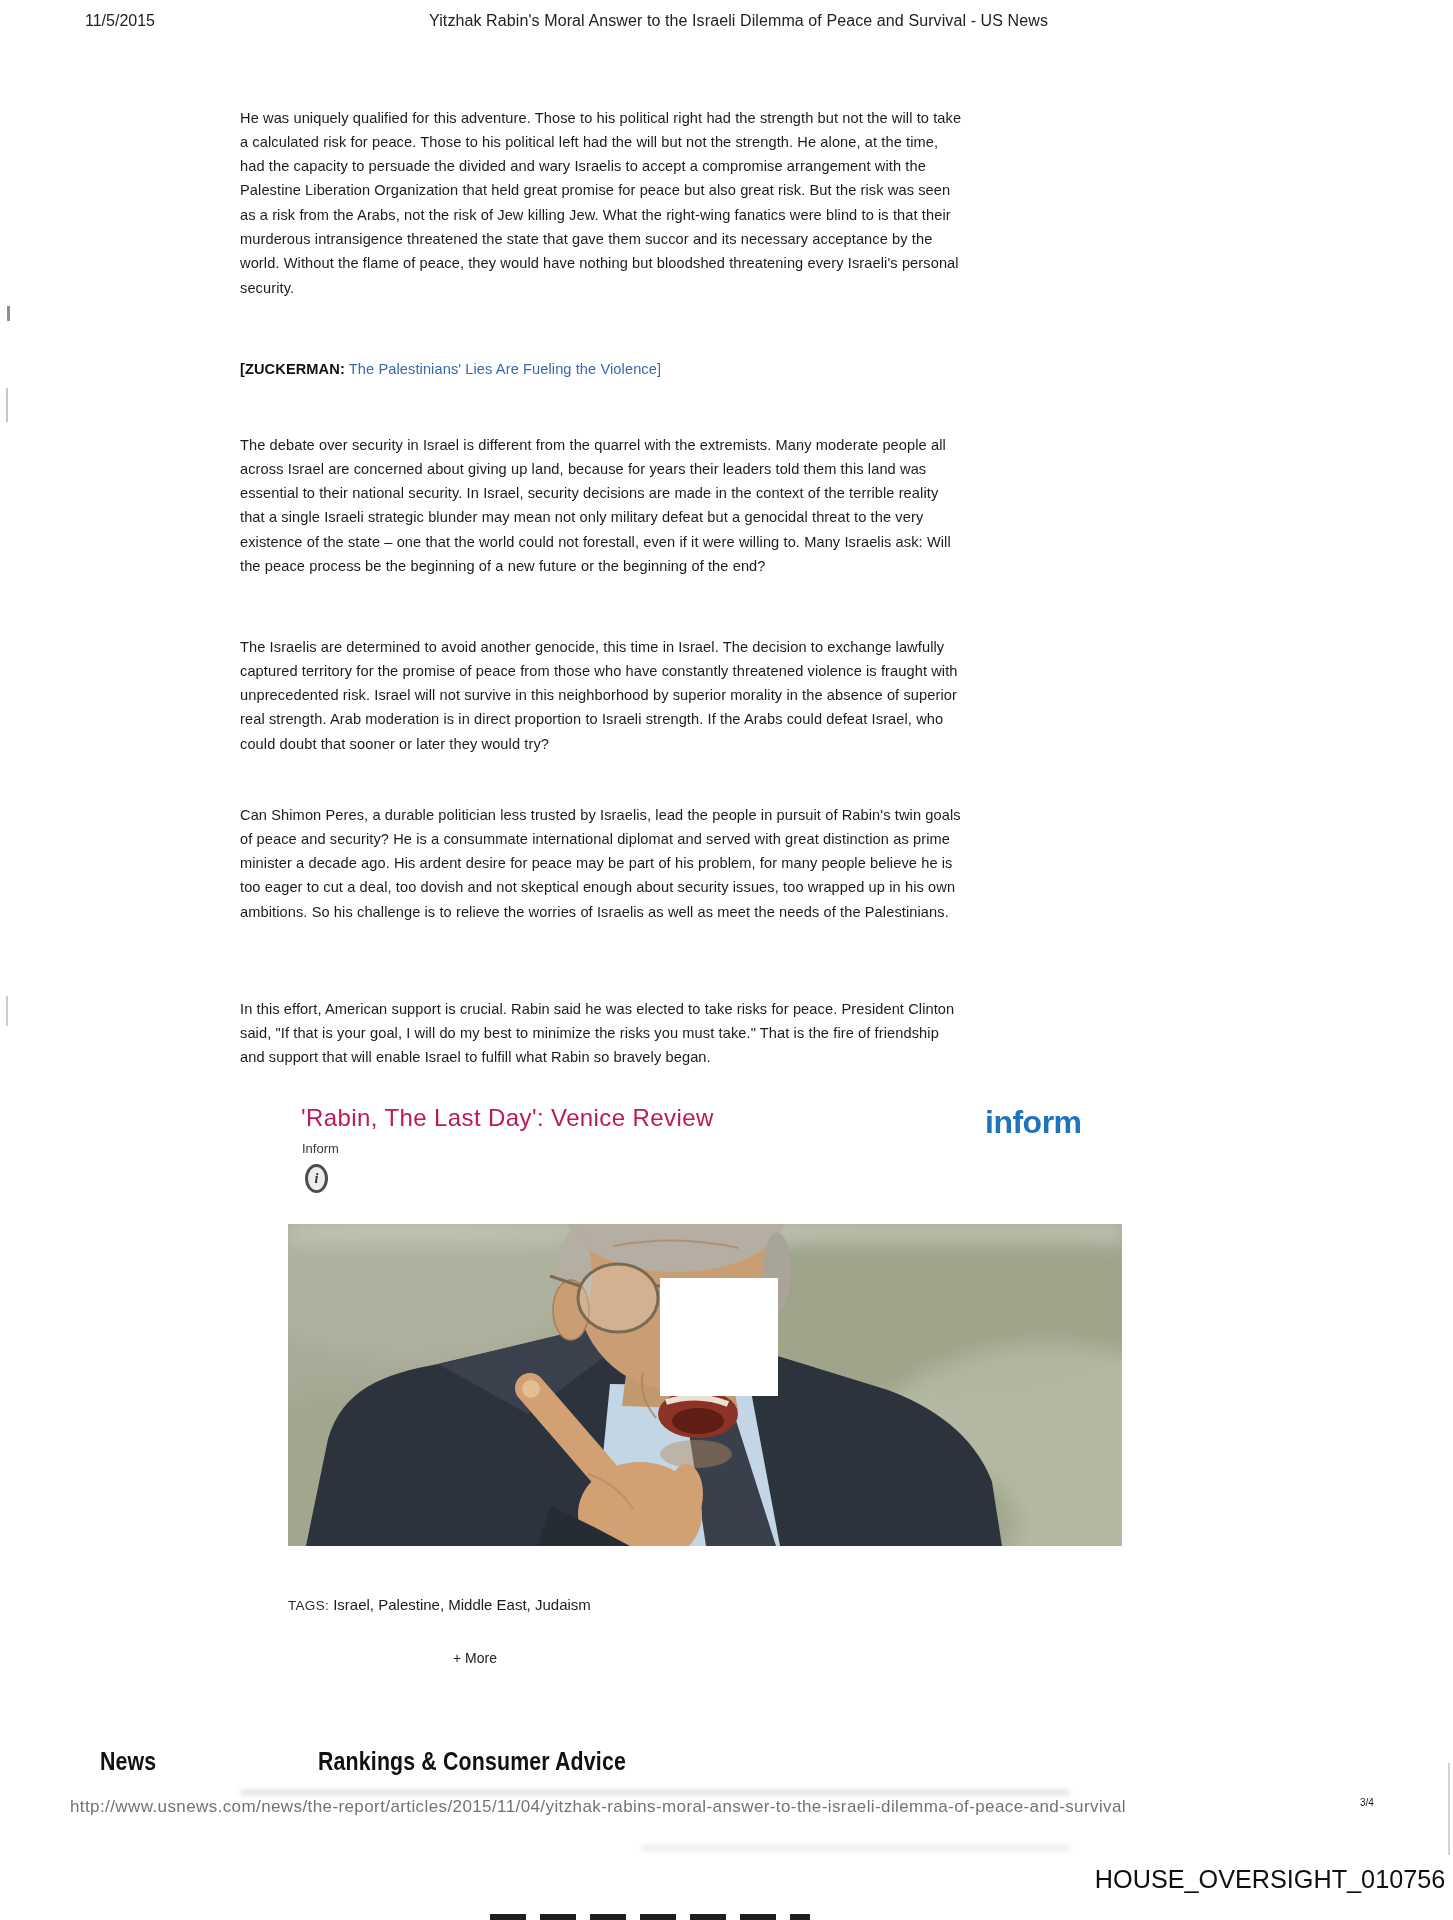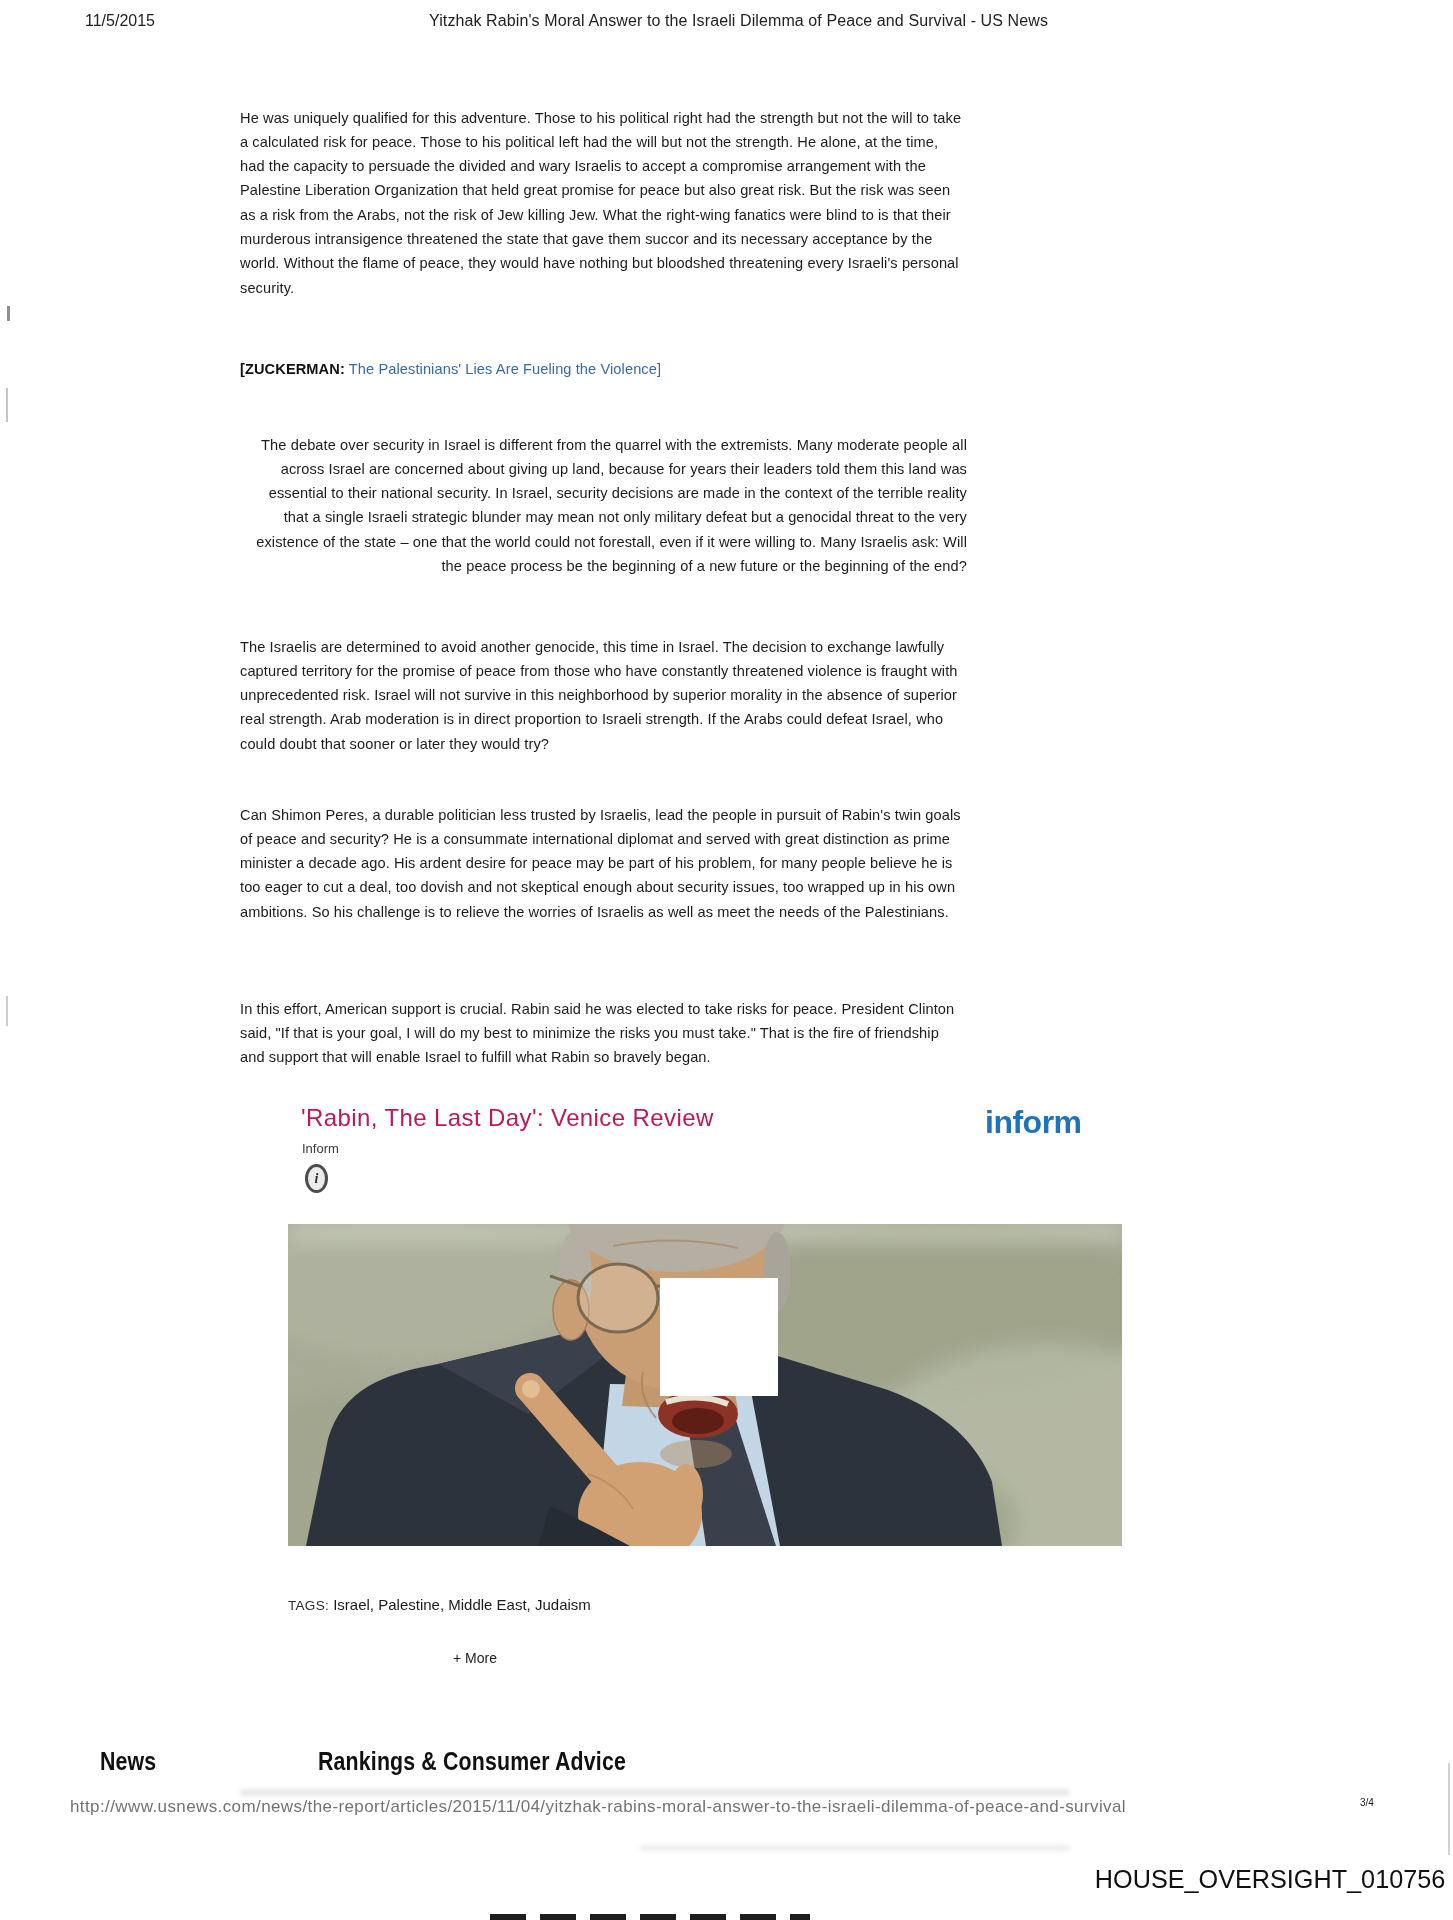--- a/index.html
+++ b/index.html
@@ -7,21 +7,21 @@
     position:relative;width:1453px;height:1920px;background:#ffffff;overflow:hidden;
     font-family:"Liberation Sans", sans-serif;color:#1d1d1d;
   }
   .abs{position:absolute;}
   
   .hdr-date{left:71px;top:12px;font-size:16px;color:#222;margin-left:14px;}
   .hdr-title{left:429px;top:12px;font-size:16px;color:#222;letter-spacing:0.1px;}
   
   .frag{left:240px;top:40px;width:740px;font-size:14.6px;line-height:24px;color:#1c1c1c;}
   .para{left:240px;width:727px;font-size:14.6px;line-height:24.3px;letter-spacing:0.1px;color:#1c1c1c;text-align:left;}
-  .p1{top:91px;} .p2{top:418px;text-align:right;} .p3{top:620px;} .p4{top:788px;} .p5{top:982px;}
+  .p1{top:91px;} .p2{top:418px;} .p3{top:620px;} .p4{top:788px;} .p5{top:982px;}
   .citation{left:240px;top:361px;font-size:14.6px;letter-spacing:0.1px;}
   .citation .pre{font-weight:bold;color:#111;}
   .citation a{text-decoration:none;cursor:pointer;}
   
   .embed-headline{left:301px;top:1104px;font-size:24px;font-weight:normal;color:#be185d;letter-spacing:0.4px;cursor:pointer;}
   .embed-source{left:302px;top:1141px;font-size:13px;color:#3a3a3a;}
   .info-icon{
     left:305px;top:1164px;width:17px;height:23px;border:3px solid #4d4d4d;border-radius:50%;
     background:#ececec;display:flex;align-items:center;justify-content:center;
     font-family:"Liberation Serif", serif;font-weight:bold;font-style:italic;font-size:14px;color:#2e2e2e;cursor:pointer;

